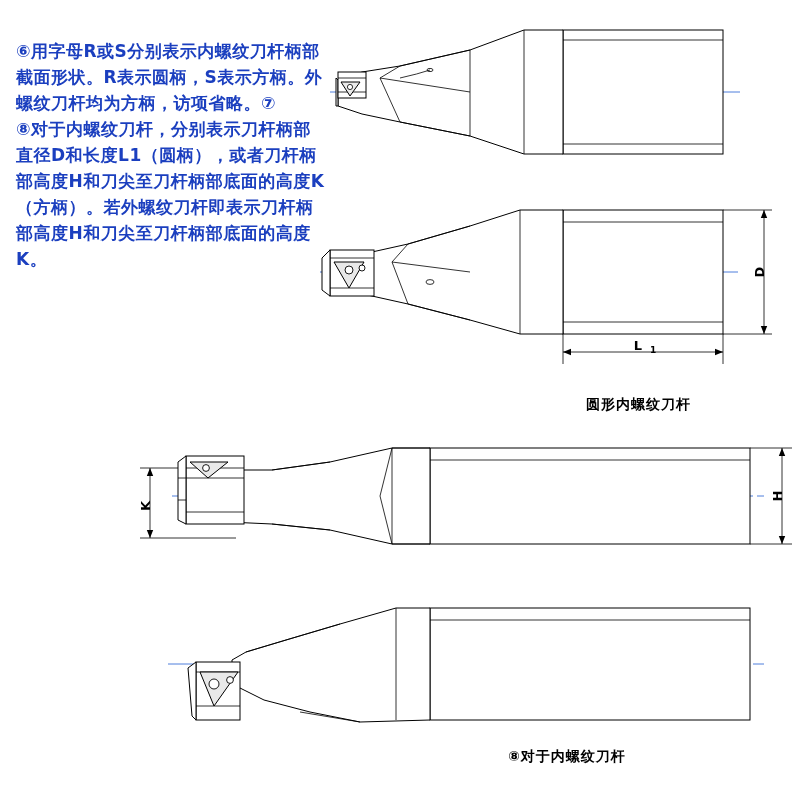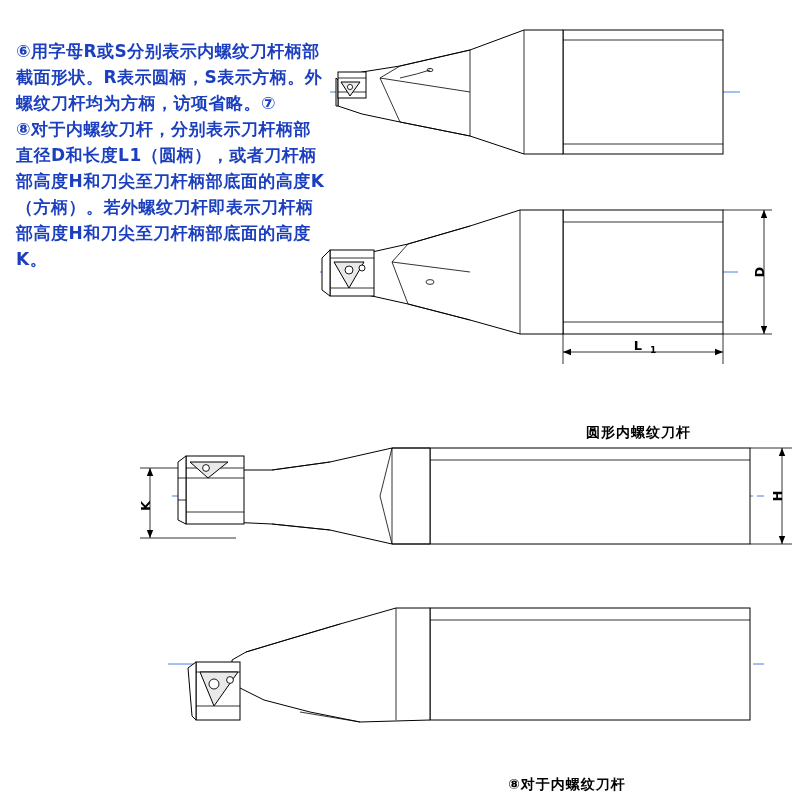--- a/index.html
+++ b/index.html
@@ -34,21 +34,20 @@
     letter-spacing: 0.5px;
     white-space: pre-wrap;
   }
   .caption {
     position: absolute;
     color: #000000;
     font-size: 14px;
     font-weight: bold;
     font-family: "DejaVu Sans", "Liberation Sans", sans-serif;
     letter-spacing: 1px;
-    margin-top: 28px;
   }
   #caption-round {
     left: 586px;
     top: 396px;
   }
   #caption-square {
     left: 508px;
     top: 748px;
   }
   svg.draw {

